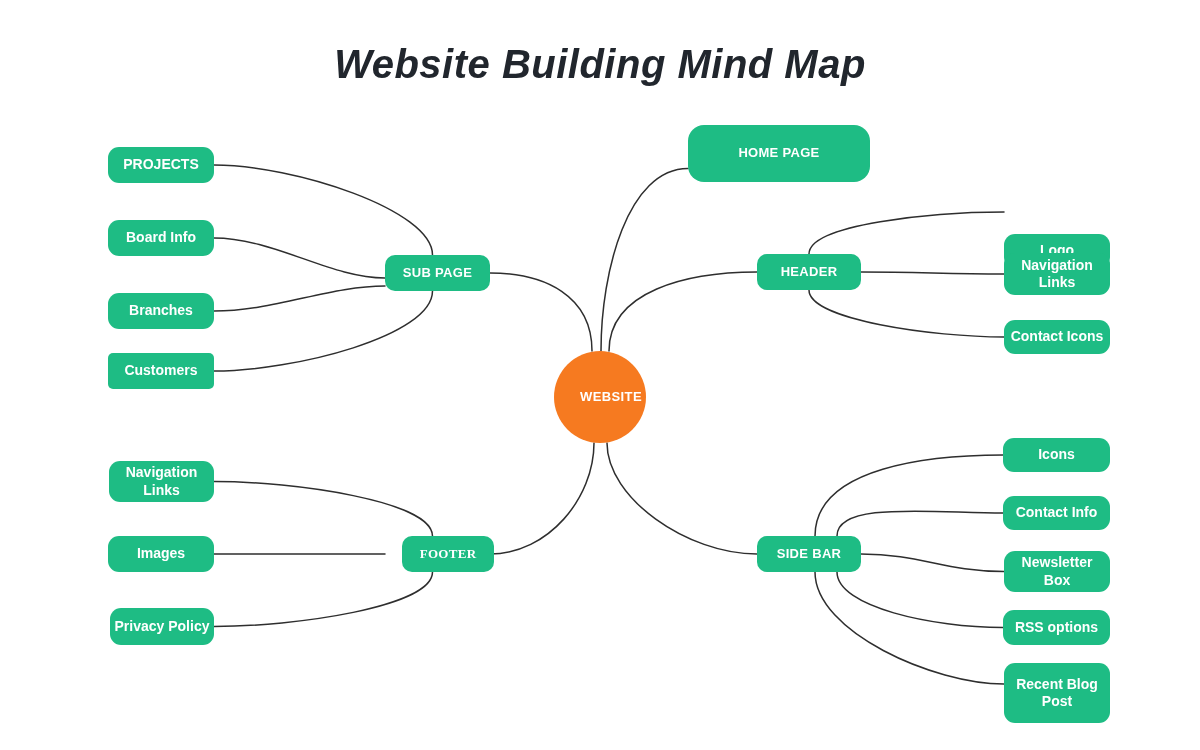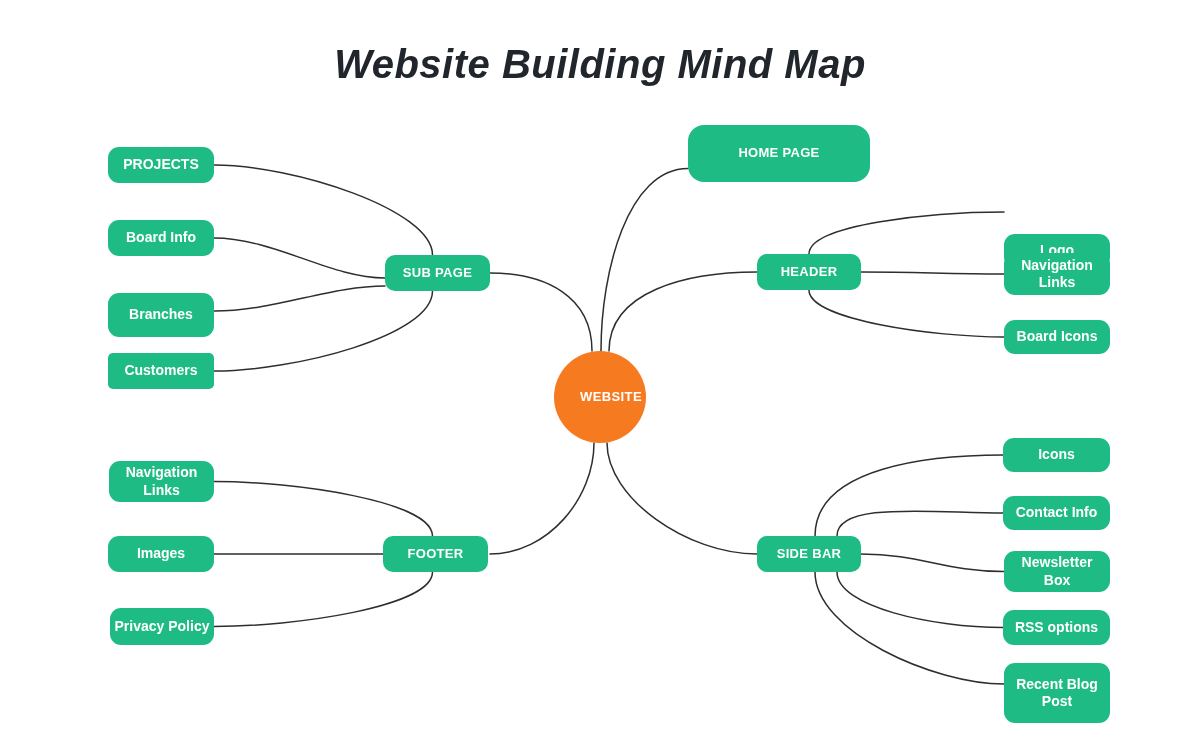--- a/index.html
+++ b/index.html
@@ -106,33 +106,33 @@
     </div>
     <div class="node primary" style="left: 688px; top: 125px; width: 182px; height: 57px; border-radius: 16px;">
       <span>HOME PAGE</span>
     </div>
     <div class="node primary" style="left: 385px; top: 255px; width: 105px; height: 36px; border-radius: 10px;">
       <span>SUB PAGE</span>
     </div>
     <div class="node primary" style="left: 757px; top: 254px; width: 104px; height: 36px; border-radius: 10px;">
       <span>HEADER</span>
     </div>
-    <div class="node primary" style="left: 383px; top: 536px; width: 105px; height: 36px; border-radius: 10px;">
+    <div class="node primary" style="left: 402px; top: 536px; width: 92px; height: 36px; border-radius: 10px; font-family: Liberation Serif, serif;">
       <span>FOOTER</span>
     </div>
     <div class="node primary" style="left: 757px; top: 536px; width: 104px; height: 36px; border-radius: 10px;">
       <span>SIDE BAR</span>
     </div>
     <div class="node child" style="left: 108px; top: 147px; width: 106px; height: 36px; border-radius: 11px;">
       <span>PROJECTS</span>
     </div>
     <div class="node child" style="left: 108px; top: 220px; width: 106px; height: 36px; border-radius: 11px;">
       <span>Board Info</span>
     </div>
-    <div class="node child" style="left: 108px; top: 293px; width: 106px; height: 44px; border-radius: 11px;">
+    <div class="node child" style="left: 108px; top: 293px; width: 106px; height: 36px; border-radius: 11px;">
       <span>Branches</span>
     </div>
     <div class="node child" style="left: 108px; top: 353px; width: 106px; height: 36px; border-radius: 5px;">
       <span>Customers</span>
     </div>
     <div class="node child" style="left: 109px; top: 461px; width: 105px; height: 41px; border-radius: 11px;">
       <span>Navigation Links</span>
     </div>
     <div class="node child" style="left: 108px; top: 536px; width: 106px; height: 36px; border-radius: 11px;">
       <span>Images</span>
@@ -140,21 +140,21 @@
     <div class="node child" style="left: 110px; top: 608px; width: 104px; height: 37px; border-radius: 11px;">
       <span>Privacy Policy</span>
     </div>
     <div class="node child" style="left: 1004px; top: 195px; width: 106px; height: 34px; border-radius: 11px; margin-top: 39px;">
       <span>Logo</span>
     </div>
     <div class="node child" style="left: 1004px; top: 253px; width: 106px; height: 42px; border-radius: 11px;">
       <span>Navigation Links</span>
     </div>
     <div class="node child" style="left: 1004px; top: 320px; width: 106px; height: 34px; border-radius: 11px;">
-      <span>Board Icons</span>
+      <span>Contact Icons</span>
     </div>
     <div class="node child" style="left: 1003px; top: 438px; width: 107px; height: 34px; border-radius: 11px;">
       <span>Icons</span>
     </div>
     <div class="node child" style="left: 1003px; top: 496px; width: 107px; height: 34px; border-radius: 11px;">
       <span>Contact Info</span>
     </div>
     <div class="node child" style="left: 1004px; top: 551px; width: 106px; height: 41px; border-radius: 11px;">
       <span>Newsletter Box</span>
     </div>

